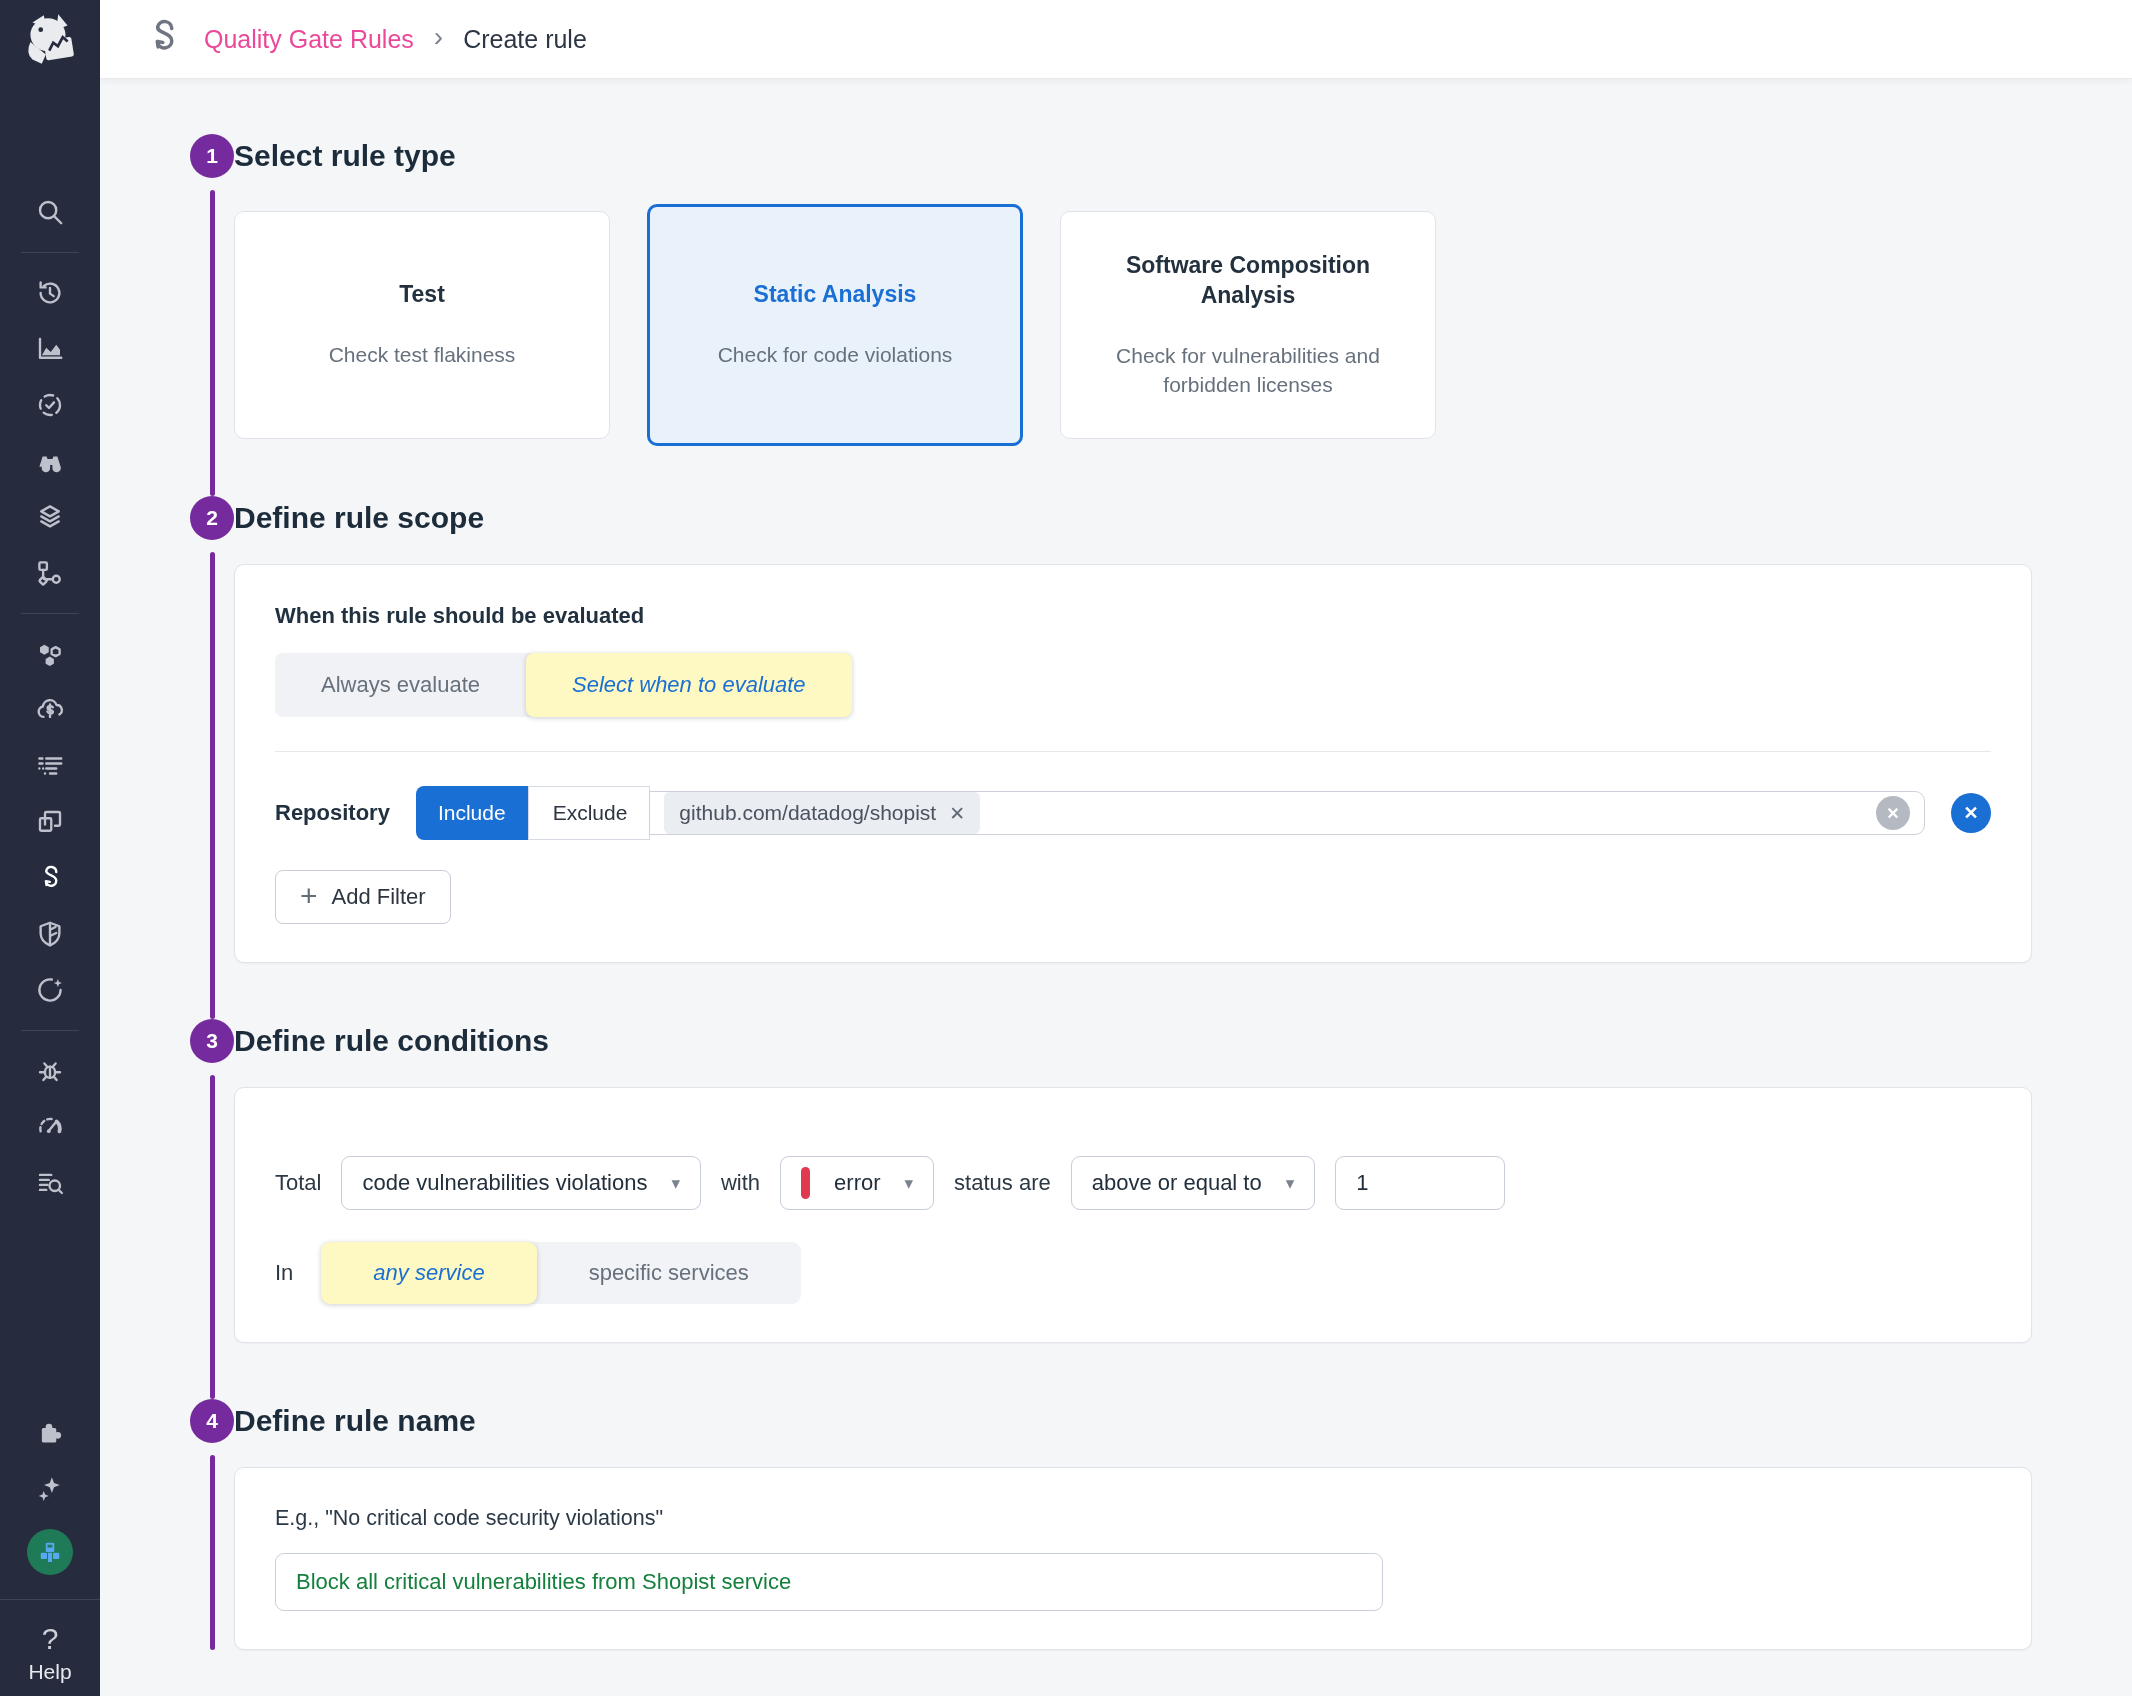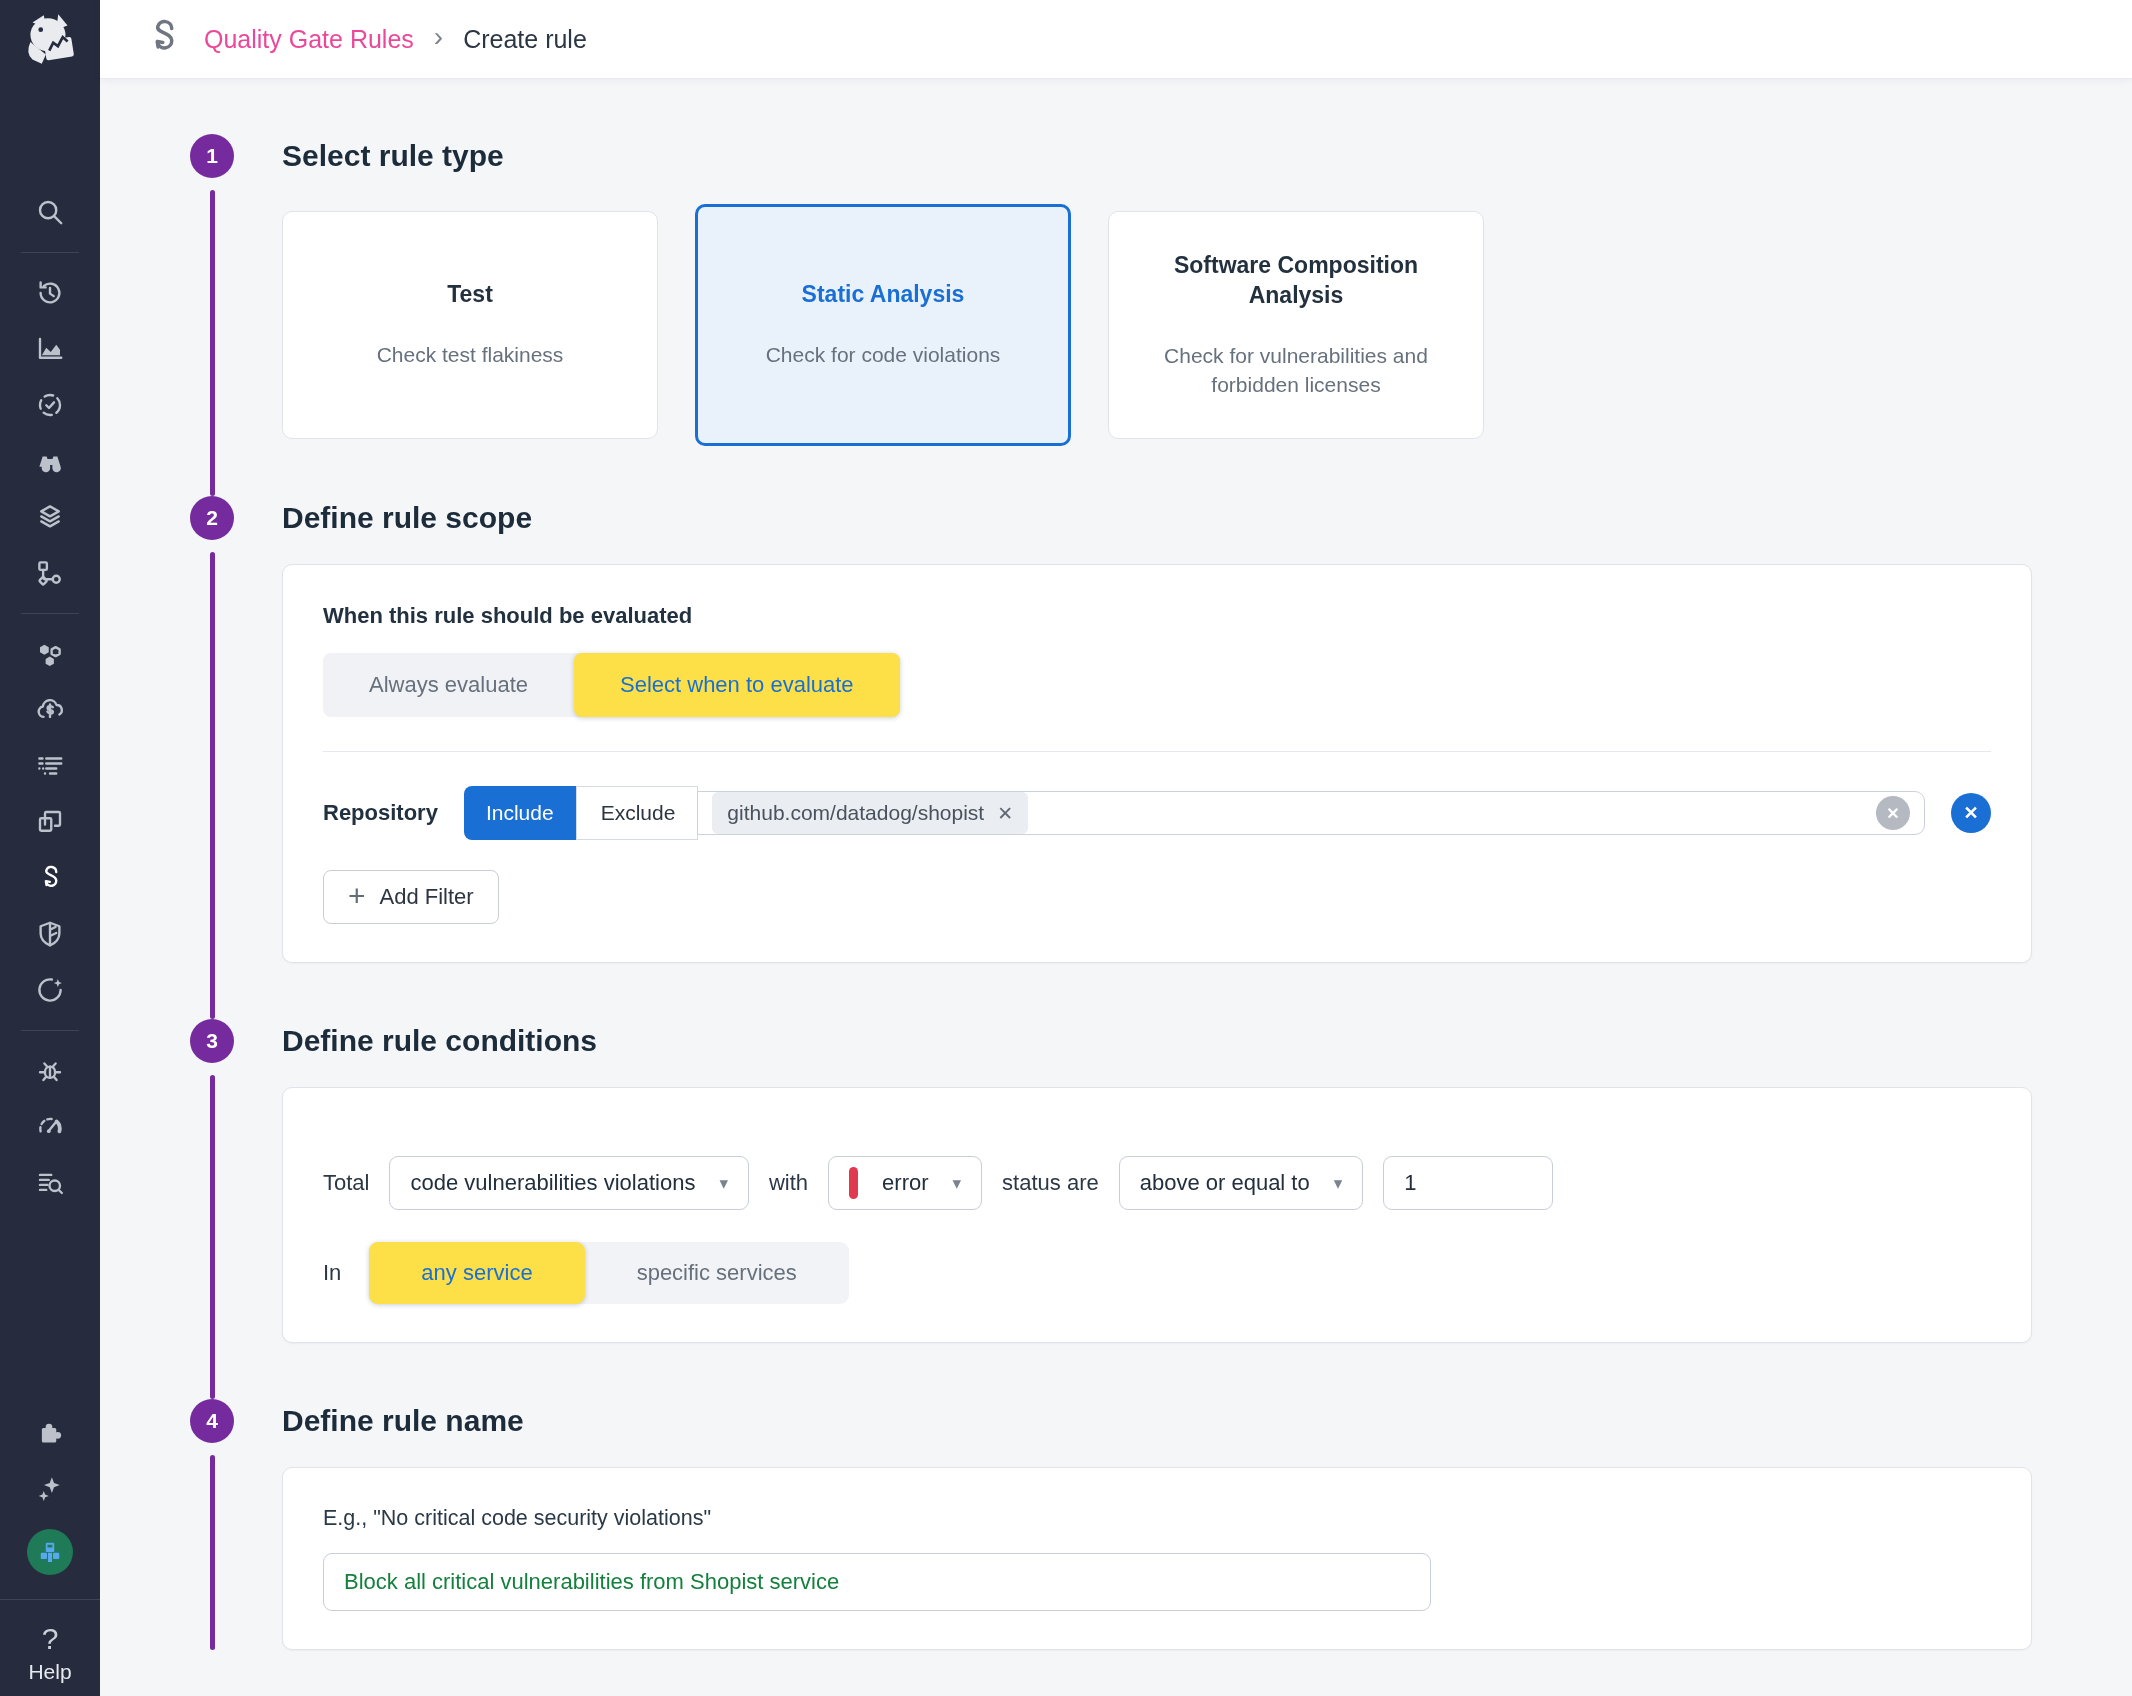--- a/index.html
+++ b/index.html
@@ -46,39 +46,39 @@
   .crumb-root{font-size:25px;color:#ec4899;text-decoration:none;cursor:pointer;}
   .crumb-sep{font-size:28px;color:#7a828e;line-height:1;padding-bottom:4px;}
   .crumb-current{font-size:25px;color:#2c3644;}
 
   .content{flex:1;padding:56px 100px 0 90px;overflow:hidden;}
 
   .step{display:flex;}
   .rail{width:44px;display:flex;flex-direction:column;align-items:center;flex-shrink:0;}
   .circle{width:44px;height:44px;border-radius:50%;background:var(--purple);color:#fff;font-size:21px;font-weight:700;display:flex;align-items:center;justify-content:center;}
   .rail-line{width:5px;flex:1;background:var(--purple);margin-top:12px;border-radius:3px;}
-  .step-body{margin-left:48px;flex:1;min-width:0;}
+  .step-body{flex:1;min-width:0;}
   .step-title{font-size:30px;font-weight:700;color:var(--dark);line-height:44px;}
 
   
   .cards{display:flex;gap:37px;align-items:center;margin-top:26px;padding-bottom:50px;}
   .card{width:376px;height:228px;background:#fff;border:1px solid var(--card-border);border-radius:10px;display:flex;flex-direction:column;align-items:center;justify-content:center;gap:30px;padding:0 30px;text-align:center;cursor:pointer;}
   .card-t{font-size:23px;font-weight:700;color:#23303e;line-height:1.3;}
   .card-d{font-size:21px;color:var(--muted);line-height:1.4;}
   .card.selected{border:3px solid var(--blue);background:var(--blue-bg);height:242px;}
   .card.selected .card-t{color:var(--blue);}
 
   
   .panel{background:#fff;border:1px solid var(--card-border);border-radius:10px;padding:38px 40px;margin-top:24px;box-shadow:0 1px 2px rgba(20,30,50,.04);}
   .pad-after{padding-bottom:56px;}
   .bold-label{font-size:22px;font-weight:700;color:#223140;}
 
   .segmented{display:inline-flex;background:#f0f2f5;border-radius:8px;margin-top:24px;}
   .seg{font-size:22px;height:64px;display:flex;align-items:center;justify-content:center;color:var(--muted);background:none;border:none;padding:0 46px;cursor:pointer;border-radius:8px;}
-  .seg.selected{background:#fde047;color:var(--blue);box-shadow:0 1px 5px rgba(20,30,50,.22);}
+  .seg.selected{background:#fef9c3;color:var(--blue);box-shadow:0 1px 5px rgba(20,30,50,.22);font-style:italic;}
 
   .hr{height:1px;background:#e5e8ed;margin:34px 0;}
 
   .filter-row{display:flex;align-items:center;}
   .filter-label{font-size:22px;font-weight:700;color:#223140;margin-right:26px;}
   .tg{height:54px;display:flex;align-items:center;font-size:21px;border:none;cursor:pointer;padding:0 22px;}
   .tg-include{background:var(--blue);color:#fff;border-radius:8px 0 0 8px;}
   .tg-exclude{background:#fff;color:#2c3540;border:1px solid #d6dae2;padding-left:24px;}
   .tag-field{flex:1;display:flex;align-items:center;height:44px;border:1px solid #ccd1da;border-radius:0 10px 10px 0;margin-left:-1px;background:#fff;padding:0 14px;cursor:text;}
   .chip{display:inline-flex;align-items:center;gap:13px;background:#eaedf2;border-radius:6px;padding:9px 15px;font-size:21px;color:#4a525e;}

